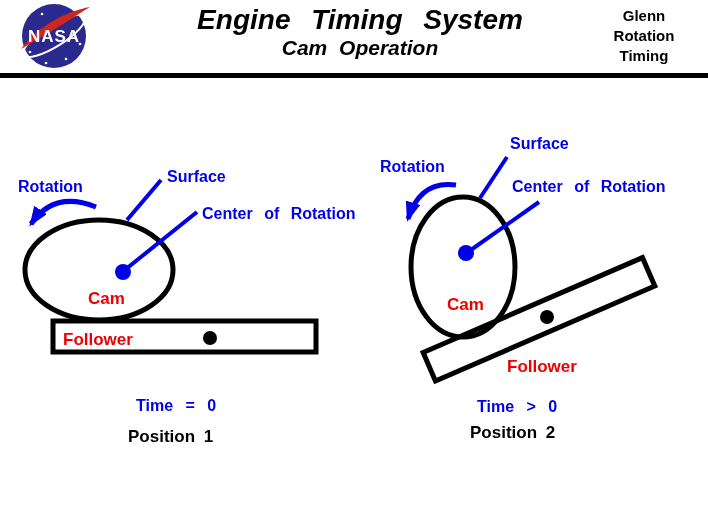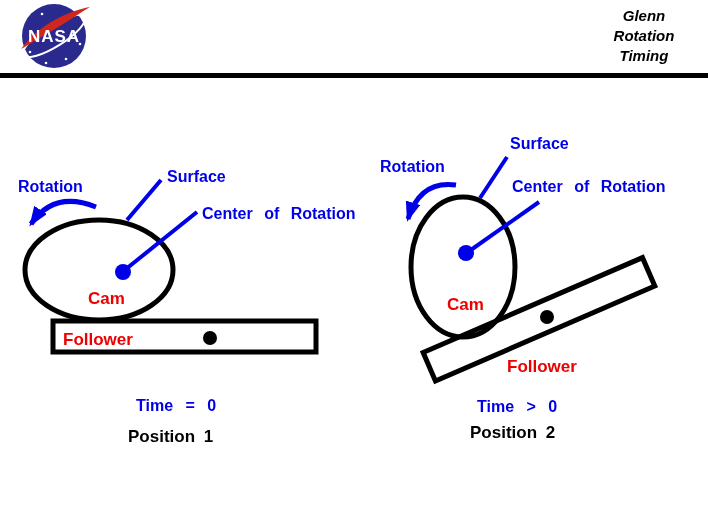--- a/index.html
+++ b/index.html
@@ -5,21 +5,21 @@
   html,body{margin:0;padding:0;background:#fff;}
   #page{position:relative;width:708px;height:532px;background:#ffffff;overflow:hidden;
         font-family:"Liberation Sans",sans-serif;}
   
   #header{position:absolute;top:0;left:0;width:708px;height:78px;}
   #logo{position:absolute;left:6px;top:2px;}
   #title-block{position:absolute;left:150px;top:4px;width:420px;text-align:center;color:#000;}
   .main-title{font-size:28px;font-weight:bold;font-style:italic;word-spacing:13px;line-height:32px;white-space:nowrap;}
   .sub-title{font-size:21px;font-weight:bold;font-style:italic;word-spacing:6px;line-height:23px;white-space:nowrap;}
   #org-block{position:absolute;right:8px;top:6px;width:112px;text-align:center;
-             font-size:15px;font-weight:bold;line-height:20px;color:#000;font-style:italic;}
+             font-size:15px;font-weight:bold;line-height:20px;color:#000;}
   #divider{position:absolute;top:73px;left:0;width:708px;height:5px;background:#000;}
   
   #diagram{position:absolute;top:78px;left:0;}
   .outline{fill:none;stroke:#000;stroke-width:5px;}
   .blueline{stroke:#0000E8;stroke-width:4px;fill:none;}
   .bluearc{stroke:#0000E8;stroke-width:5px;fill:none;}
   .bluedot{fill:#0000E8;stroke:none;}
   .blackdot{fill:#000;stroke:none;}
   text{font-family:"Liberation Sans",sans-serif;}
   .blue-label{fill:#0000E8;font-weight:bold;font-size:16px;}
@@ -44,20 +44,24 @@
         <circle cx="24" cy="50" r="1.3"></circle>
           <circle cx="60" cy="57" r="1.3"></circle>
         <circle cx="74" cy="42" r="1.3"></circle>
           <circle cx="40" cy="61" r="1.3"></circle>
       </g>
       <ellipse cx="48" cy="34" rx="36" ry="10.5" fill="none" stroke="#ffffff" stroke-width="2" transform="rotate(-32 48 34)"></ellipse>
       <path d="M 84,5 C 62,9 34,22 15,47 C 22,43 32,37 44,30 C 58,22 72,12 84,5 Z" fill="#D0261C"></path>
       <text x="48" y="40" text-anchor="middle" fill="#ffffff" style="font-size:17px;font-weight:bold;letter-spacing:1px;">NASA</text>
     </svg>
 
+    <div id="title-block">
+      <div class="main-title">Engine Timing System</div>
+      <div class="sub-title">Cam Operation</div>
+    </div>
 
     <div id="org-block">
       <div>Glenn</div>
       <div>Rotation</div>
       <div>Timing</div>
     </div>
   </div>
 
   <div id="divider"></div>
 

